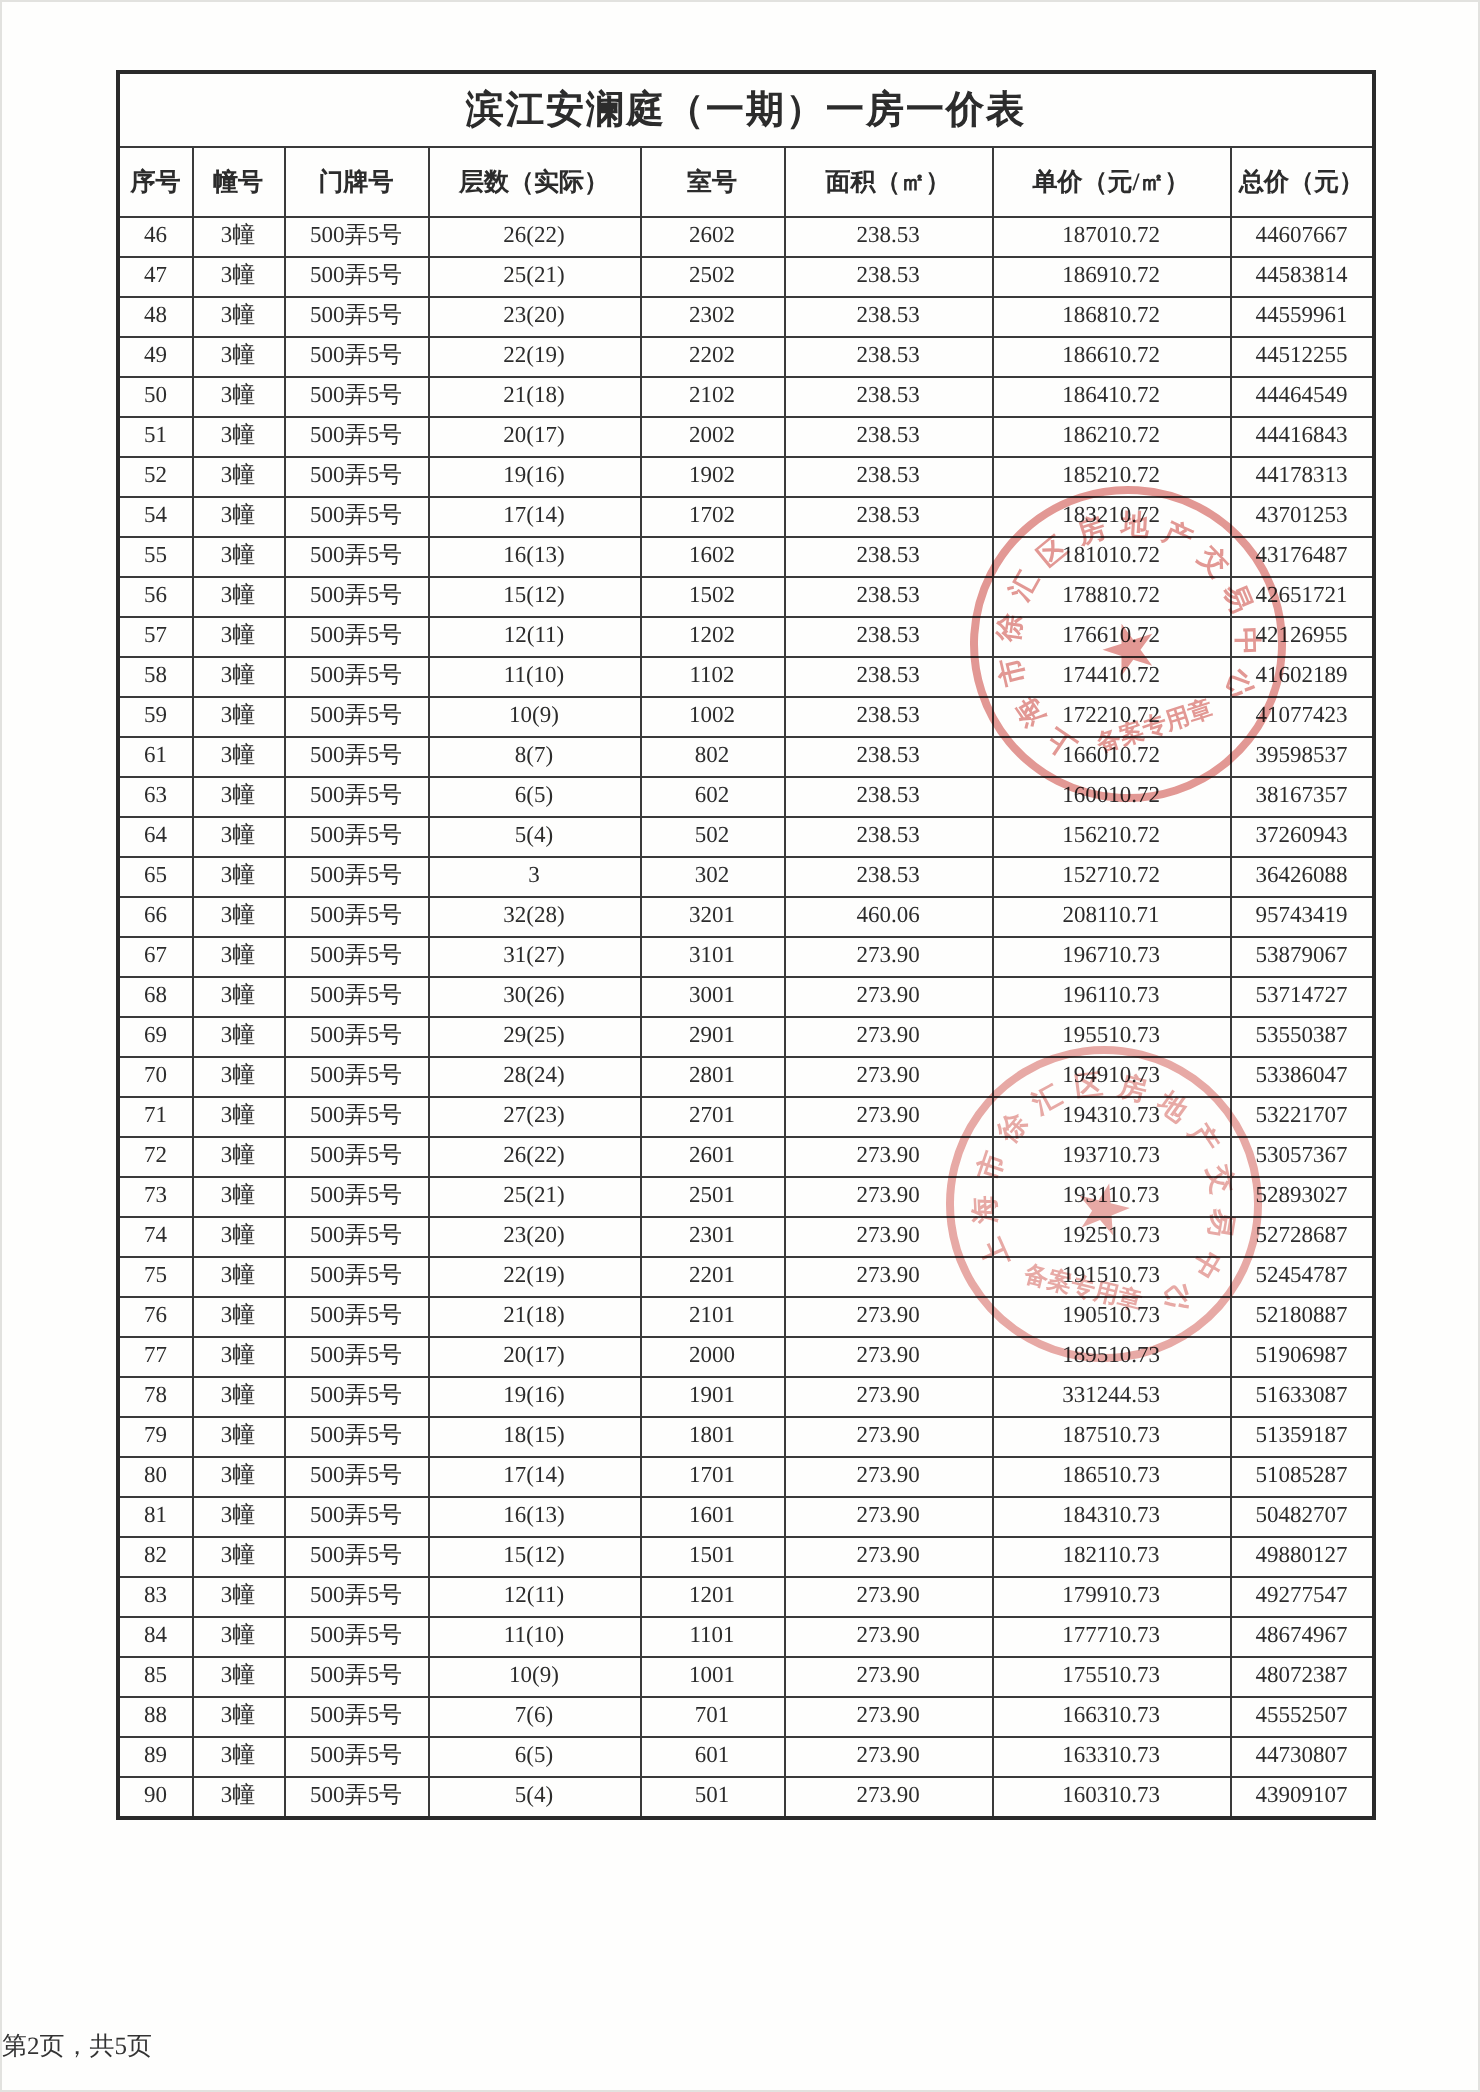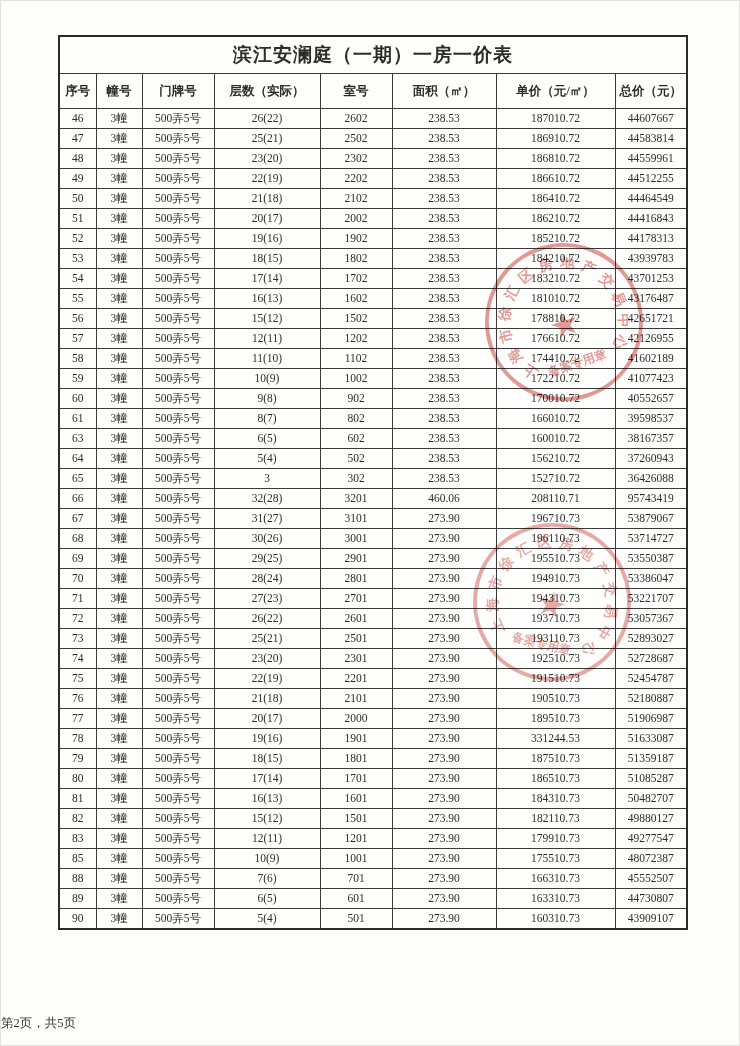--- a/index.html
+++ b/index.html
@@ -179,30 +179,20 @@
             <td>52</td>
             <td>3幢</td>
             <td>500弄5号</td>
             <td>19(16)</td>
             <td>1902</td>
             <td>238.53</td>
             <td>185210.72</td>
             <td>44178313</td>
           </tr>
           <tr>
-            <td>53</td>
-            <td>3幢</td>
-            <td>500弄5号</td>
-            <td>18(15)</td>
-            <td>1802</td>
-            <td>238.53</td>
-            <td>184210.72</td>
-            <td>43939783</td>
-          </tr>
-          <tr>
             <td>54</td>
             <td>3幢</td>
             <td>500弄5号</td>
             <td>17(14)</td>
             <td>1702</td>
             <td>238.53</td>
             <td>183210.72</td>
             <td>43701253</td>
           </tr>
           <tr>
@@ -247,30 +237,20 @@
           </tr>
           <tr>
             <td>59</td>
             <td>3幢</td>
             <td>500弄5号</td>
             <td>10(9)</td>
             <td>1002</td>
             <td>238.53</td>
             <td>172210.72</td>
             <td>41077423</td>
-          </tr>
-          <tr>
-            <td>60</td>
-            <td>3幢</td>
-            <td>500弄5号</td>
-            <td>9(8)</td>
-            <td>902</td>
-            <td>238.53</td>
-            <td>170010.72</td>
-            <td>40552657</td>
           </tr>
           <tr>
             <td>61</td>
             <td>3幢</td>
             <td>500弄5号</td>
             <td>8(7)</td>
             <td>802</td>
             <td>238.53</td>
             <td>166010.72</td>
             <td>39598537</td>
@@ -477,20 +457,30 @@
           </tr>
           <tr>
             <td>83</td>
             <td>3幢</td>
             <td>500弄5号</td>
             <td>12(11)</td>
             <td>1201</td>
             <td>273.90</td>
             <td>179910.73</td>
             <td>49277547</td>
+          </tr>
+          <tr>
+            <td>84</td>
+            <td>3幢</td>
+            <td>500弄5号</td>
+            <td>11(10)</td>
+            <td>1101</td>
+            <td>273.90</td>
+            <td>177710.73</td>
+            <td>48674967</td>
           </tr>
           <tr>
             <td>85</td>
             <td>3幢</td>
             <td>500弄5号</td>
             <td>10(9)</td>
             <td>1001</td>
             <td>273.90</td>
             <td>175510.73</td>
             <td>48072387</td>

